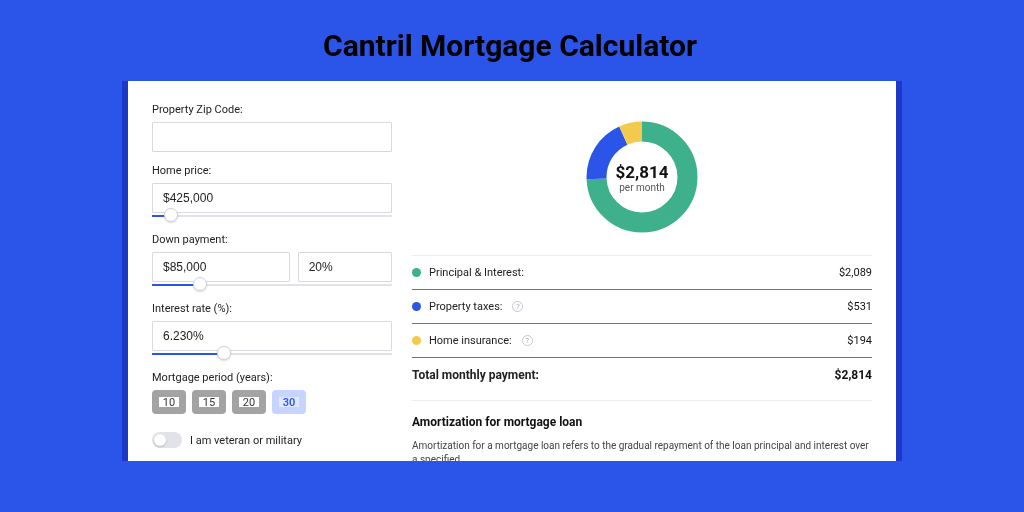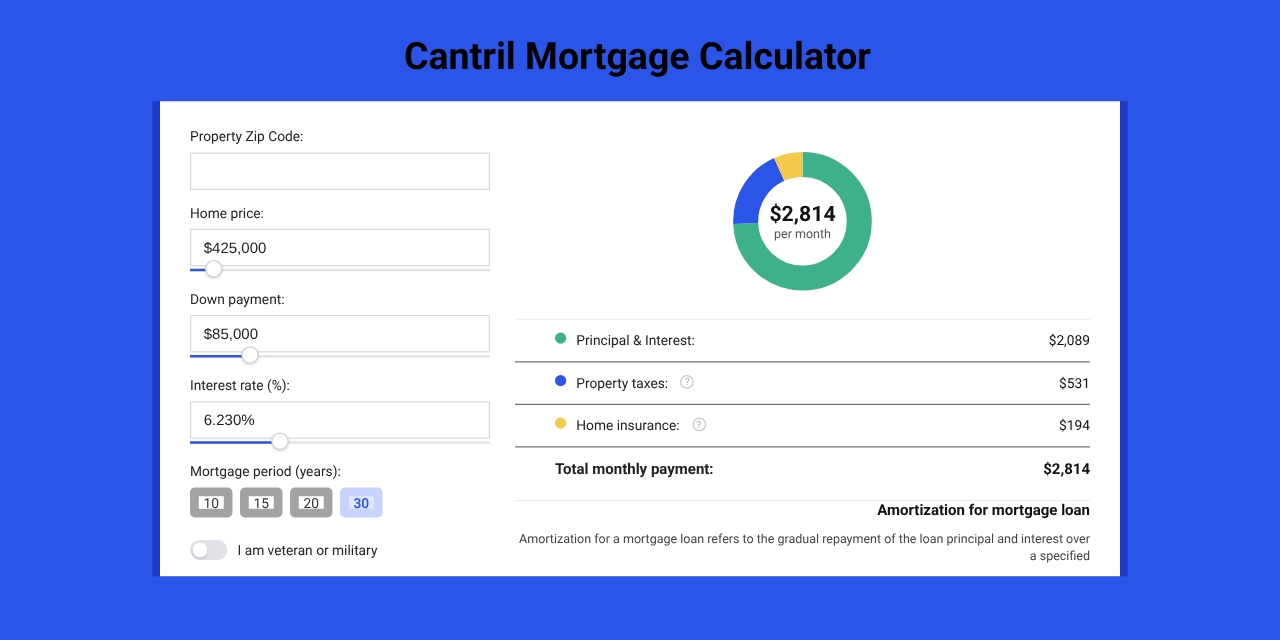--- a/index.html
+++ b/index.html
@@ -95,33 +95,33 @@
     align-items:center; justify-content:center;
   }
   .donut-amount { font-size: 17px; font-weight: 700; color:#111; }
   .donut-sub { font-size: 10px; color:#555; }
   .legend { border-top:1px solid #eceef2; }
   .legend-row {
     display:flex; align-items:center; justify-content:space-between;
     padding: 10px 0;
   }
   .legend-divider { border-top:1px solid #737373; }
-  .legend-left { display:flex; gap:8px;margin-left:32px; }
+  .legend-left { display:flex; align-items:center; gap:8px; }
   .dot { width:9px; height:9px; border-radius:50%; }
   .legend-label { font-size: 11px; color:#222; }
   .info-icon {
     width:11px; height:11px; border-radius:50%;
     border:1px solid #c6c9d0; color:#a8acb6;
     font-size:8px; display:inline-flex; align-items:center; justify-content:center;
     margin-left:2px;
   }
   .legend-value { font-size: 11px; color:#111; }
   .legend-row.total .legend-label,
   .legend-row.total .legend-value { font-weight:700; font-size:12px; }
-  .amort { border-top:1px solid #eceef2; margin-top:8px; padding-top:0;text-align:right; }
+  .amort { border-top:1px solid #eceef2; margin-top:8px; padding-top:14px; }
   .amort-title { font-size:12px; font-weight:700; color:#111; margin-bottom:10px; }
   .amort-text { font-size:10px; color:#444; line-height:1.4; }
 </style>
 </head>
 <body>
 
 <h1 class="page-title">Cantril Mortgage Calculator</h1>
 
 <div class="frame">
   <div class="card">
@@ -140,20 +140,21 @@
           <div class="track"></div>
           <div class="fill" id="hp-fill" style="width: 8%;"></div>
           <div class="thumb" id="hp-thumb" style="left: calc(8% - 7px);"></div>
         </div>
       </div>
 
       <div class="group">
         <span class="label">Down payment:</span>
         <div class="row2">
           <input class="field" value="$85,000" style="">
+          <input class="field" value="20%" style="">
         </div>
         <div class="slider">
           <div class="track"></div>
           <div class="fill" id="dp-fill" style="width: 20%;"></div>
           <div class="thumb" id="dp-thumb" style="left: calc(20% - 7px);"></div>
         </div>
       </div>
 
       <div class="group">
         <span class="label">Interest rate (%):</span>

